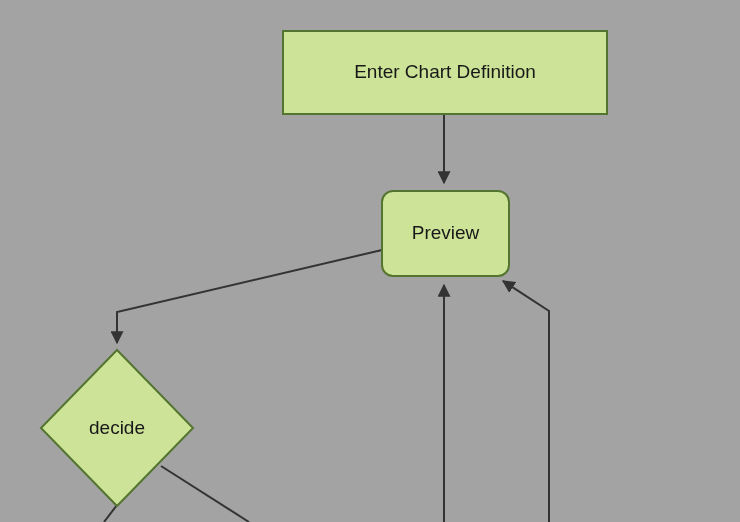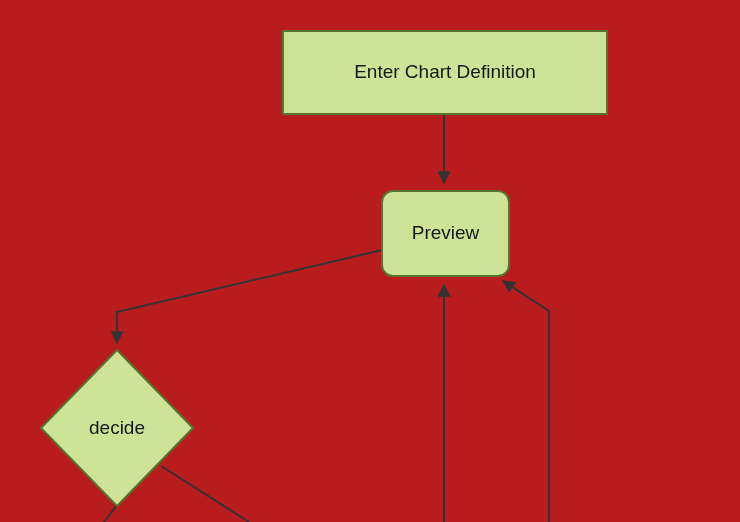--- a/index.html
+++ b/index.html
@@ -40,21 +40,21 @@
   .edge-path {
     fill: none;
     stroke-width: 2px;
     stroke-linecap: butt;
     stroke-linejoin: miter;
   }
 </style>
 </head>
 <body>
 
-<div id="canvas" style="background: #b91c1c;">
+<div id="canvas" style="background: #a3a3a3;">
 
   <svg id="flow-svg" viewBox="0 0 740 522">
     <defs>
       <marker id="arrow-end" viewBox="0 0 10 10" refX="9" refY="5" markerWidth="6.5" markerHeight="6.5" orient="auto-start-reverse" markerUnits="strokeWidth">
         <path d="M 0 0 L 10 5 L 0 10 z" fill="#333333"></path>
       </marker>
     </defs>
 
     <g>
       <path class="edge-path" stroke="#333333" marker-end="url(#arrow-end)" d="M 444,114 L 444,183"></path>

